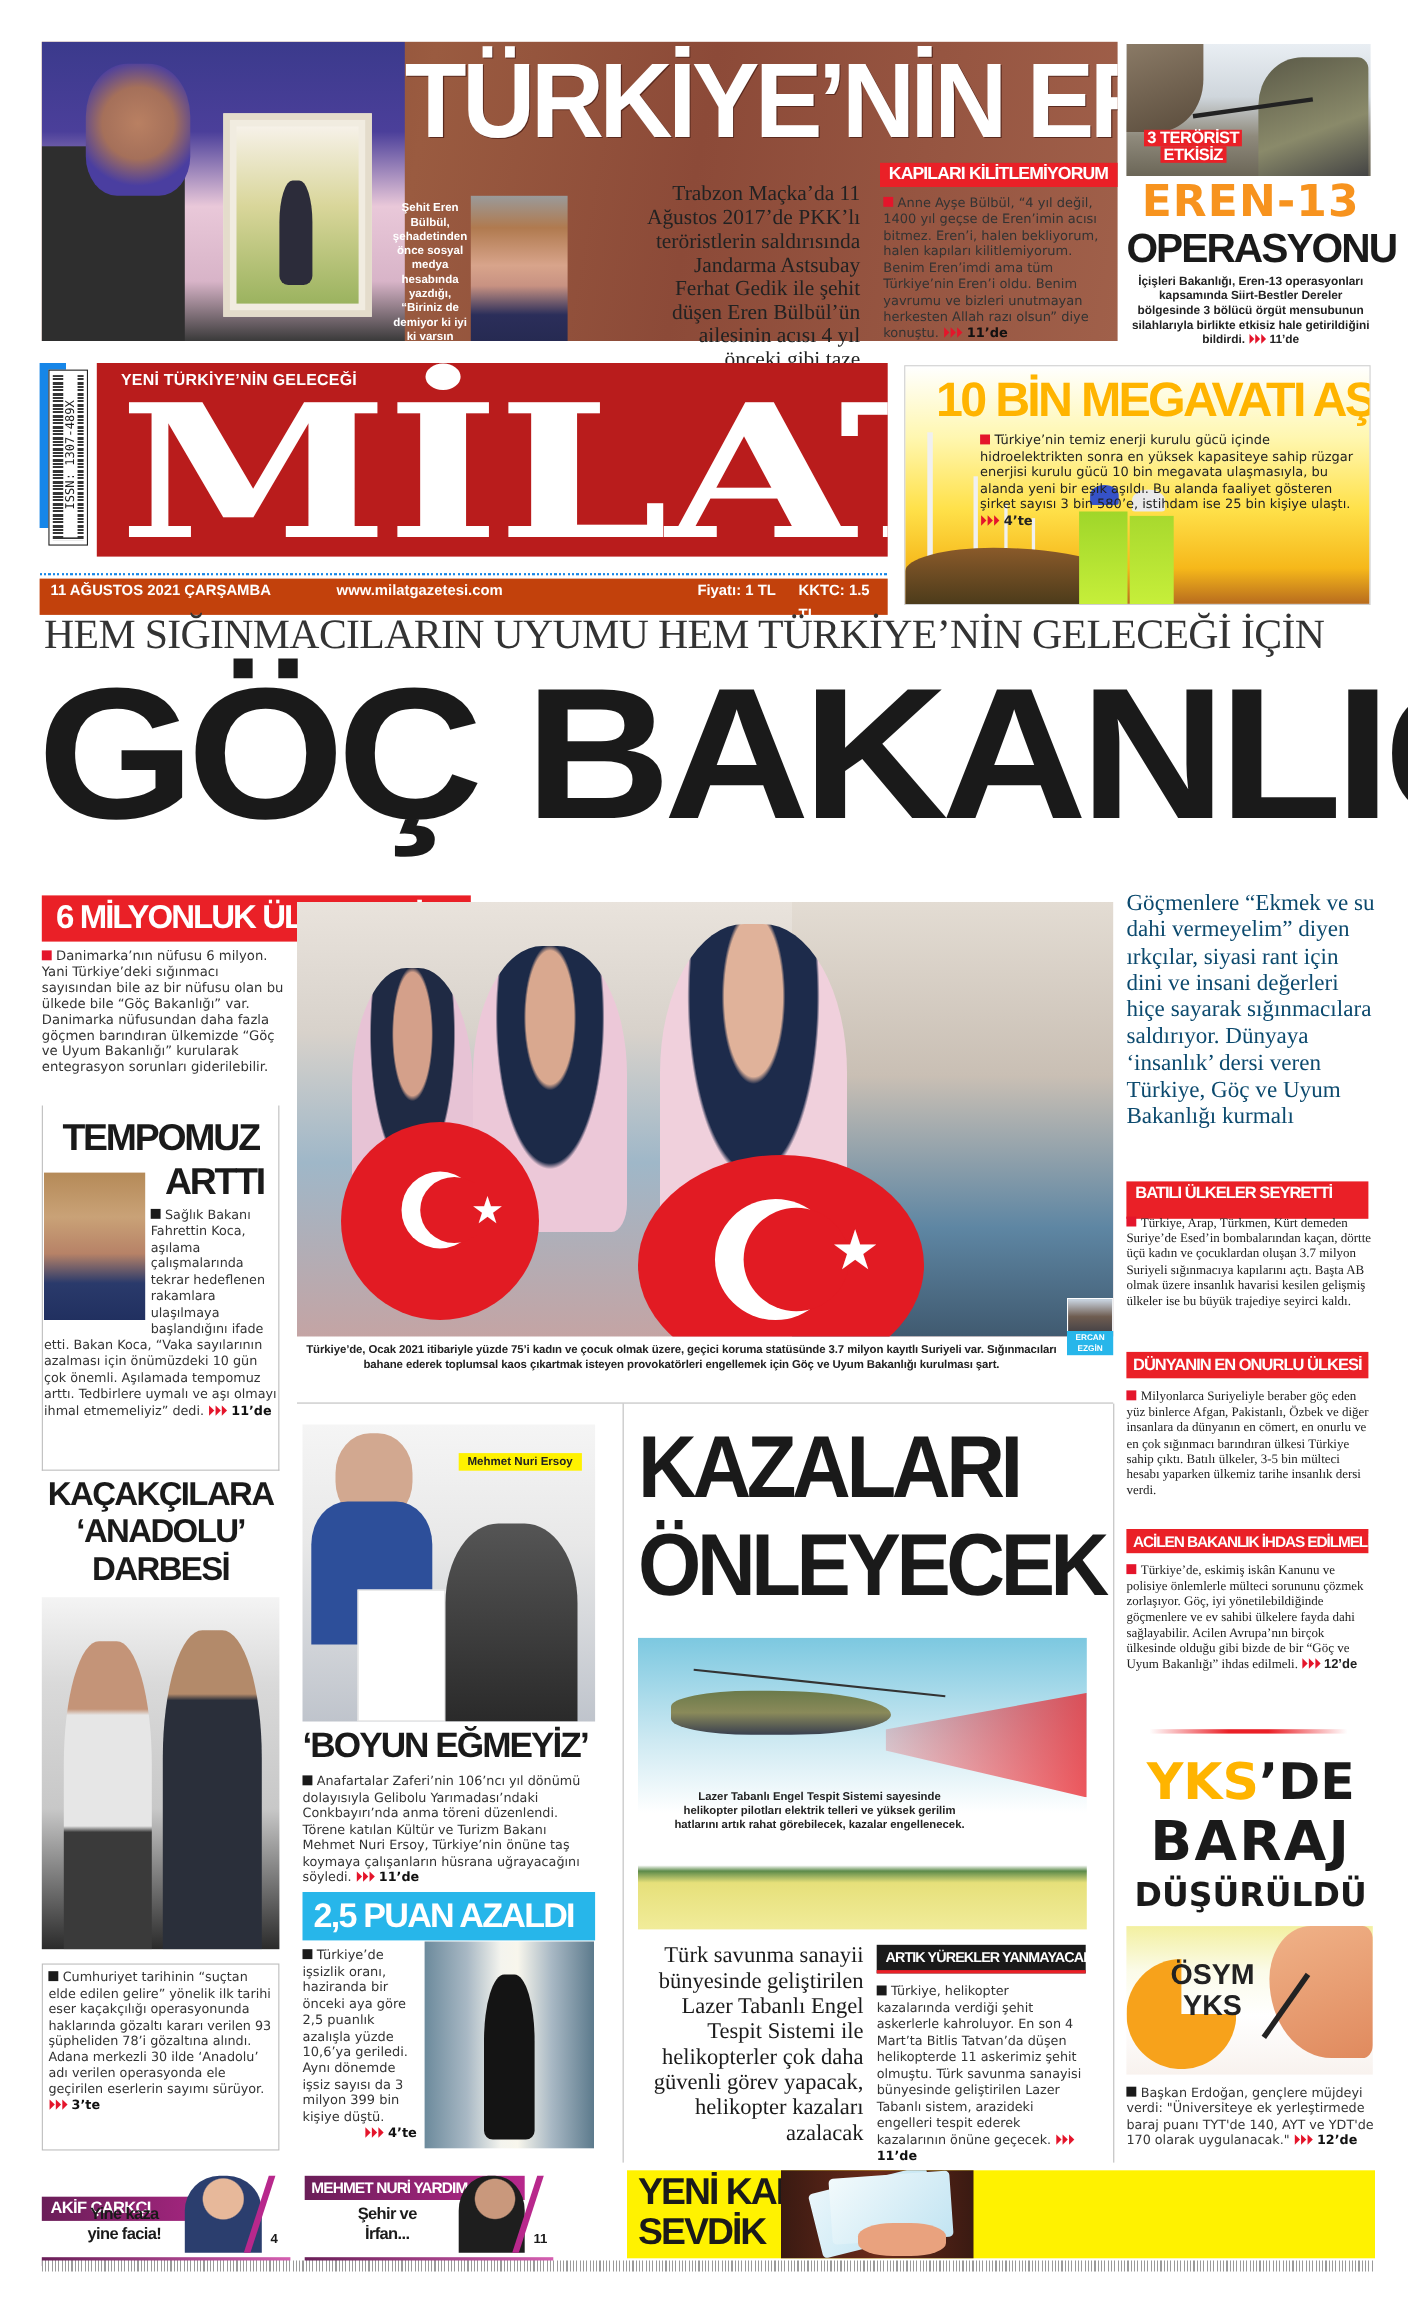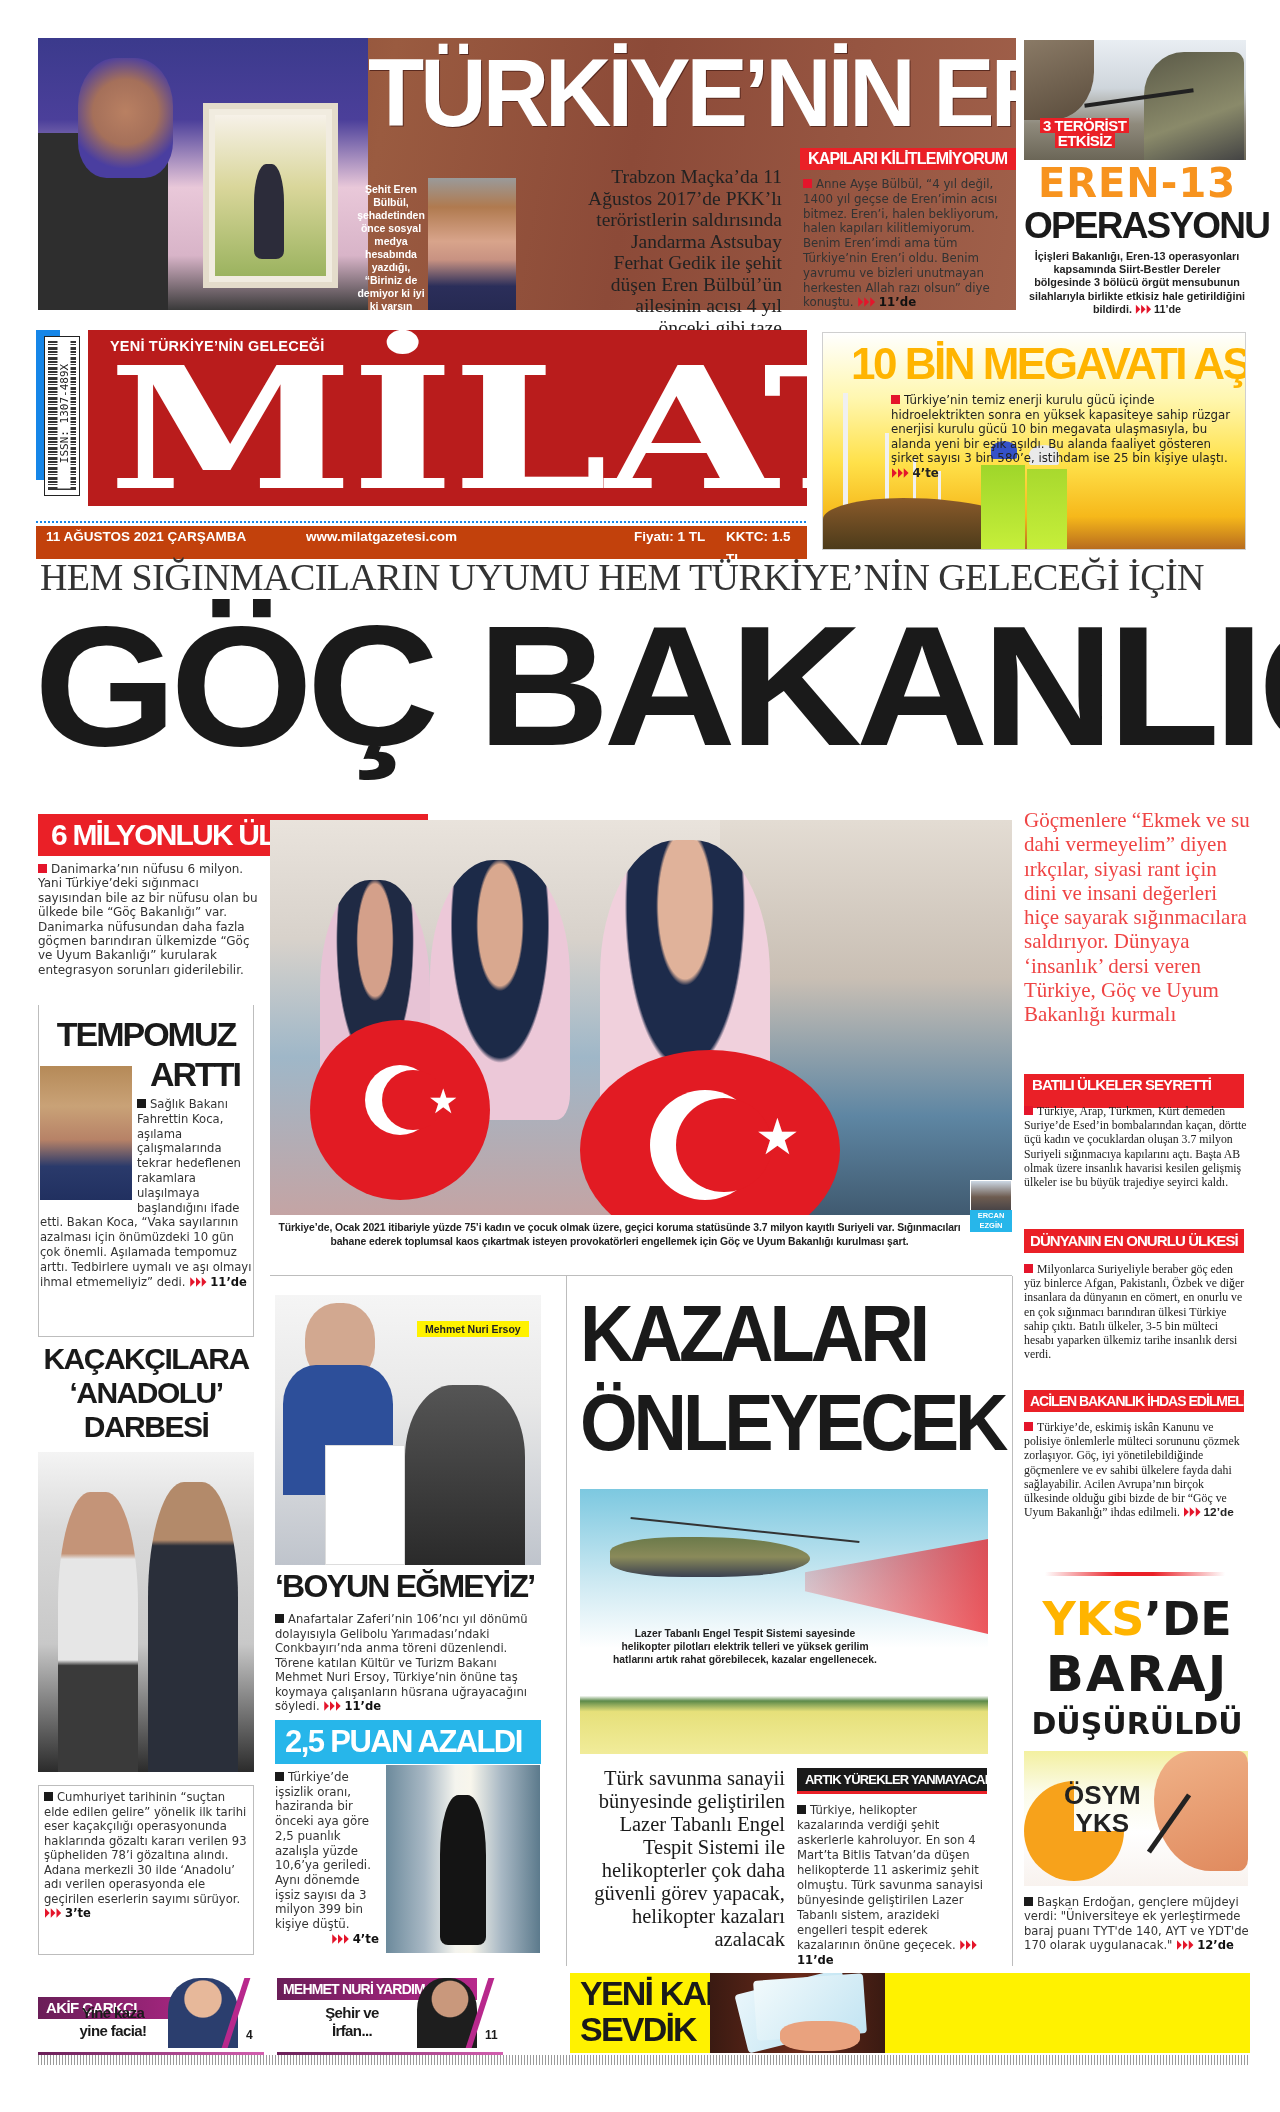--- a/index.html
+++ b/index.html
@@ -120,21 +120,21 @@
   <div class="abs" style="left:310px;top:230px;width:260px;height:200px;border-radius:50%;background:#e21b23;">
     <div style="position:absolute;left:70px;top:40px;width:110px;height:110px;border-radius:50%;background:#fff;"></div>
     <div style="position:absolute;left:96px;top:48px;width:96px;height:94px;border-radius:50%;background:#e21b23;"></div>
     <div style="position:absolute;left:175px;top:62px;color:#fff;font-size:50px;line-height:50px;">★</div>
   </div>
 </div>
 <div class="abs photo" style="left:970px;top:1180px;width:42px;height:42px;background:linear-gradient(180deg,#ccd8e5,#6e5c50 40%,#2a3140);border:1px solid #fff;"></div>
 <div class="abs" style="left:970px;top:1210px;width:42px;height:22px;background:#27b6ea;color:#fff;font-size:7.5px;line-height:10px;font-weight:700;text-align:center;padding-top:1px;">ERCAN EZGİN</div>
 <div class="abs" style="left:272px;top:1221px;width:695px;font-family:'Liberation Sans',sans-serif;font-weight:700;font-size:10.4px;line-height:13.5px;color:#222;text-align:center;letter-spacing:-0.1px;">Türkiye’de, Ocak 2021 itibariyle yüzde 75’i kadın ve çocuk olmak üzere, geçici koruma statüsünde 3.7 milyon kayıtlı Suriyeli var. Sığınmacıları bahane ederek toplumsal kaos çıkartmak isteyen provokatörleri engellemek için Göç ve Uyum Bakanlığı kurulması şart.</div>
 
-<div class="abs" style="left:1024px;top:808px;width:226px;font-family:'Liberation Serif',serif;font-size:21px;line-height:24.3px;color:#ef4444;">Göçmenlere “Ekmek ve su dahi vermeyelim” diyen ırkçılar, siyasi rant için dini ve insani değerleri hiçe sayarak sığınmacılara saldırıyor. Dünyaya ‘insanlık’ dersi veren Türkiye, Göç ve Uyum Bakanlığı kurmalı</div>
+<div class="abs" style="left:1024px;top:808px;width:226px;font-family:'Liberation Serif',serif;font-size:21px;line-height:24.3px;color:#0c4a6e;">Göçmenlere “Ekmek ve su dahi vermeyelim” diyen ırkçılar, siyasi rant için dini ve insani değerleri hiçe sayarak sığınmacılara saldırıyor. Dünyaya ‘insanlık’ dersi veren Türkiye, Göç ve Uyum Bakanlığı kurmalı</div>
 
 <div class="abs redbar" style="left:1024px;top:1074px;width:220px;height:34px;font-size:15px;line-height:22px;padding-left:8px;letter-spacing:-0.9px;">BATILI ÜLKELER SEYRETTİ</div>
 <div class="abs bodyserif" style="left:1024px;top:1104px;width:224px;font-size:11.8px;line-height:14.2px;">
   <span class="bullet"></span><span>Türkiye, Arap, Türkmen, Kürt demeden Suriye’de Esed’in bombalarından kaçan, dörtte üçü kadın ve çocuklardan oluşan 3.7 milyon Suriyeli sığınmacıya kapılarını açtı. Başta AB olmak üzere insanlık havarisi kesilen gelişmiş ülkeler ise bu büyük trajediye seyirci kaldı.</span>
 </div>
 
 <div class="abs redbar" style="left:1024px;top:1229px;width:220px;height:24px;font-size:15px;line-height:24px;padding-left:6px;letter-spacing:-0.9px;">DÜNYANIN EN ONURLU ÜLKESİ</div>
 <div class="abs bodyserif" style="left:1024px;top:1262px;width:224px;font-size:11.8px;line-height:14.2px;">
   <span class="bullet"></span><span>Milyonlarca Suriyeliyle beraber göç eden yüz binlerce Afgan, Pakistanlı, Özbek ve diğer insanlara da dünyanın en cömert, en onurlu ve en çok sığınmacı barındıran ülkesi Türkiye sahip çıktı. Batılı ülkeler, 3-5 bin mülteci hesabı yaparken ülkemiz tarihe insanlık dersi verdi.</span>
 </div>

